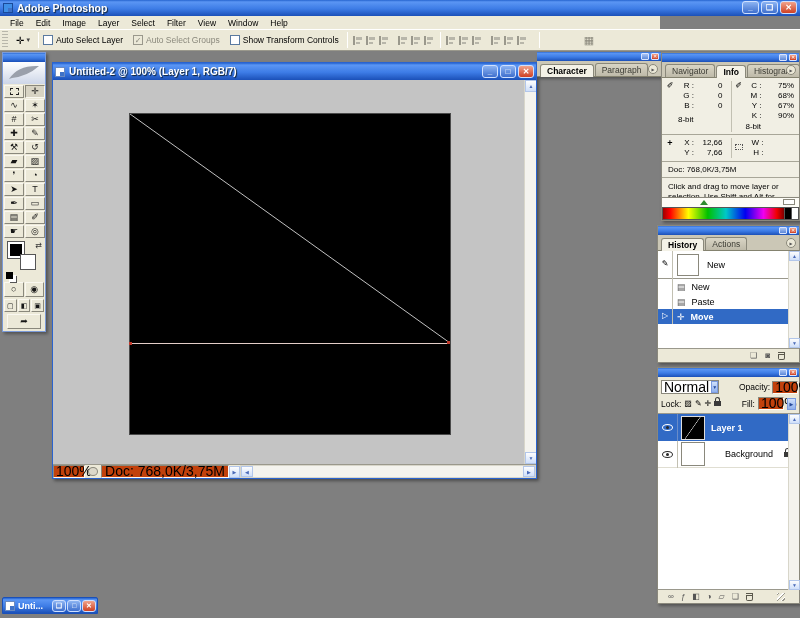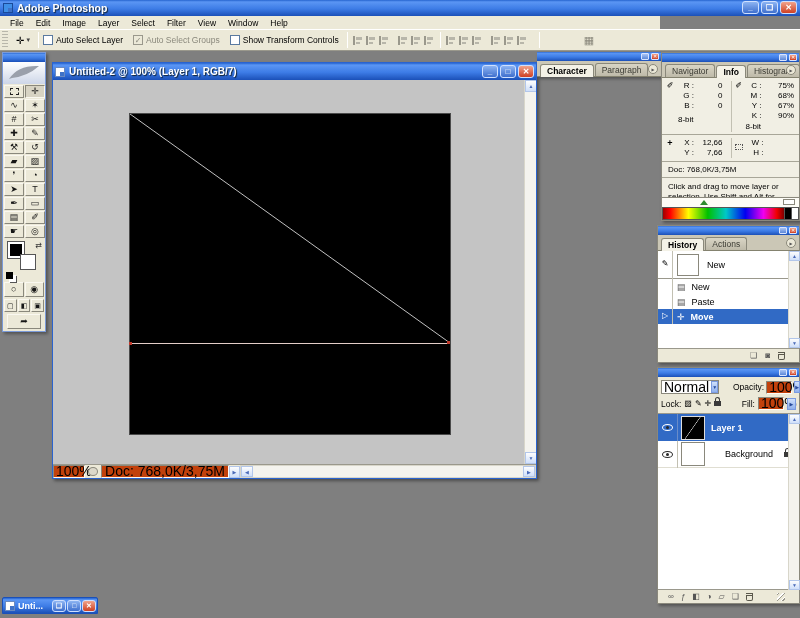--- a/index.html
+++ b/index.html
@@ -366,21 +366,21 @@
   <div class="xpgrad thinbar" style="position:relative">
     <span class="abs minibtn" style="right:12px;top:1px"></span>
     <span class="abs minibtn close" style="right:2px;top:1px">✕</span>
   </div>
   <div class="bar" style="padding:2px 3px">
     <div class="flex" style="height:16px;gap:2px">
       <span class="flex" style="width:58px;height:14px;background:#fff;border:1px solid #8a887c">
         <span class="field" style="flex:1">Normal</span>
         <span class="arrbtn" style="width:12px;height:12px;line-height:11px">▼</span>
       </span>
-      <span class="lbl" style="margin-left:12px">Opacity:</span>
+      <span class="lbl" style="margin-left:18px">Opacity:</span>
       <span class="sunken field" style="width:26px;text-align:right">100%</span>
       <span class="arrbtn" style="width:9px;height:12px;line-height:11px">▶</span>
     </div>
     <div class="flex" style="height:15px;gap:3px;margin-top:1px">
       <span class="lbl">Lock:</span>
       <span style="font-size:8px">▨</span>
       <span style="font-size:8px">✎</span>
       <span style="font-size:8px">✛</span>
       <span class="lockic" style="margin-top:0"></span>
       <span style="flex:1"></span>

